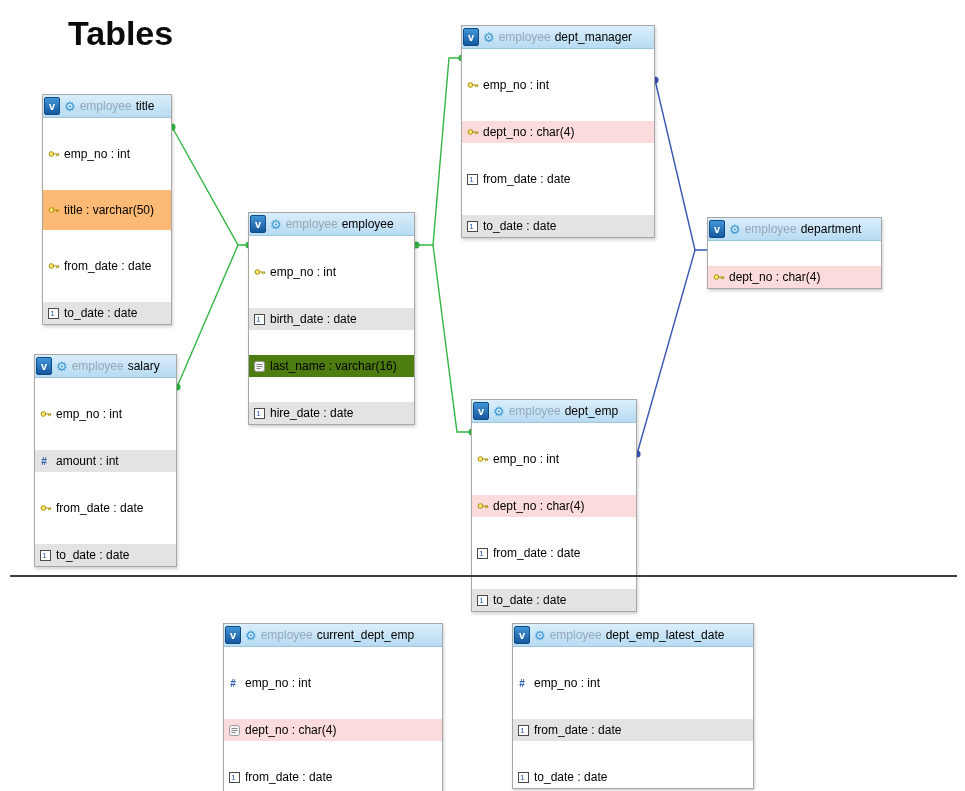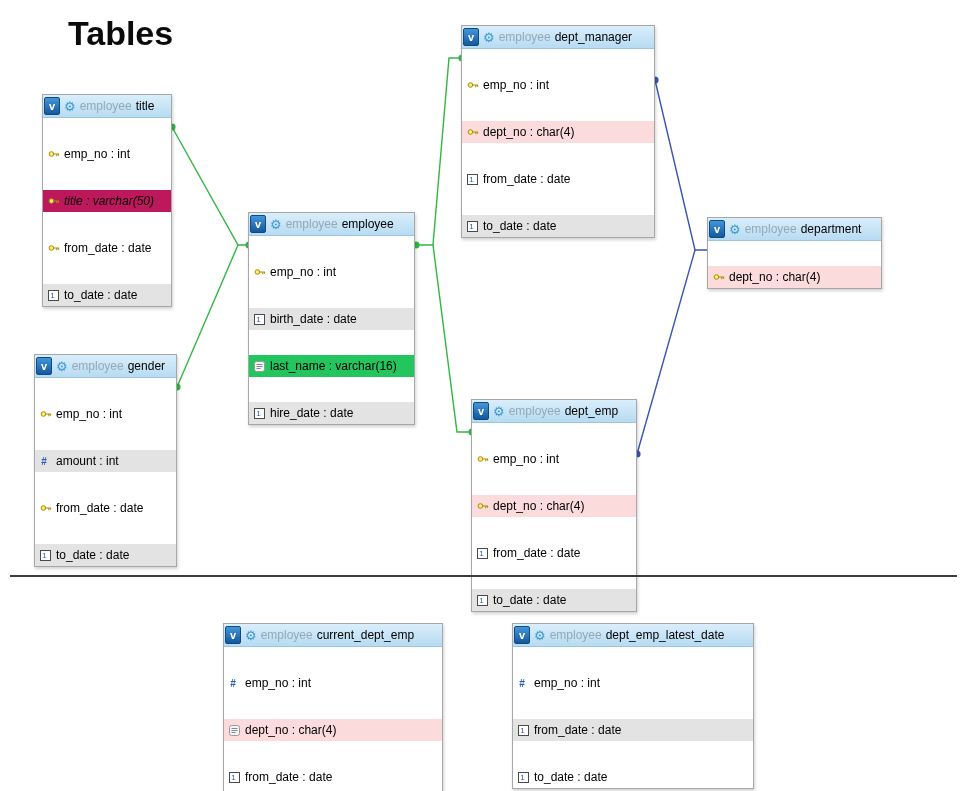--- a/index.html
+++ b/index.html
@@ -61,21 +61,21 @@
         </div>
         <div class="row" style="background: rgb(255, 255, 255); height: 22px;">
           <span class="icon">
             <svg width="12" height="12" viewBox="0 0 12 12">
               <circle cx="3.4" cy="6" r="2.3" fill="#ffe97a" stroke="#a98f00" stroke-width="1"></circle>
               <path d="M5.7 6 H11 M8.8 6 V8.3 M10.6 6 V7.7" stroke="#a98f00" stroke-width="1.1" fill="none"></path>
             </svg>
           </span>
           <span class="col-label">emp_no : int</span>
         </div>
-        <div class="row" style="background: #be185d; height: 22px; font-style: italic;">
+        <div class="row" style="background: #fdba74; height: 40px;">
           <span class="icon">
             <svg width="12" height="12" viewBox="0 0 12 12">
               <circle cx="3.4" cy="6" r="2.3" fill="#ffe97a" stroke="#a98f00" stroke-width="1"></circle>
               <path d="M5.7 6 H11 M8.8 6 V8.3 M10.6 6 V7.7" stroke="#a98f00" stroke-width="1.1" fill="none"></path>
             </svg>
           </span>
           <span class="col-label">title : varchar(50)</span>
         </div>
         <div class="row" style="background: rgb(255, 255, 255); height: 22px;">
           <span class="icon">
@@ -114,21 +114,21 @@
         </div>
         <div class="row" style="background: rgb(227, 227, 227); height: 22px;">
           <span class="icon">
             <svg width="11" height="11" viewBox="0 0 11 11">
               <rect x="0.5" y="0.5" width="10" height="10" fill="#ffffff" stroke="#4a4a4a"></rect>
               <text x="2.2" y="8.2" font-size="8" fill="#2a5db0" font-family="sans-serif">1</text>
             </svg>
           </span>
           <span class="col-label">birth_date : date</span>
         </div>
-        <div class="row" style="background: #22c55e; height: 22px;">
+        <div class="row" style="background: #4d7c0f; height: 22px;">
           <span class="icon">
             <svg width="11" height="11" viewBox="0 0 11 11">
               <rect x="0.5" y="0.5" width="10" height="10" rx="2" fill="#f3f3f3" stroke="#9a9a9a"></rect>
               <path d="M2.5 3.5 H8.5 M2.5 5.5 H8.5 M2.5 7.5 H6.5" stroke="#8a8a8a" stroke-width="1" fill="none"></path>
             </svg>
           </span>
           <span class="col-label">last_name : varchar(16)</span>
         </div>
         <div class="row" style="background: rgb(227, 227, 227); height: 22px;">
           <span class="icon">
@@ -138,21 +138,21 @@
             </svg>
           </span>
           <span class="col-label">hire_date : date</span>
         </div>
       </div>
       <div class="table-node" style="left: 34px; top: 354px; width: 143px;">
         <div class="t-header">
           <span class="v-badge">v</span>
           <span class="gear">⚙</span>
           <span class="schema" style="color: rgb(147, 169, 184);">employee</span>
-          <span class="tname">gender</span>
+          <span class="tname">salary</span>
         </div>
         <div class="row" style="background: rgb(255, 255, 255); height: 22px;">
           <span class="icon">
             <svg width="12" height="12" viewBox="0 0 12 12">
               <circle cx="3.4" cy="6" r="2.3" fill="#ffe97a" stroke="#a98f00" stroke-width="1"></circle>
               <path d="M5.7 6 H11 M8.8 6 V8.3 M10.6 6 V7.7" stroke="#a98f00" stroke-width="1.1" fill="none"></path>
             </svg>
           </span>
           <span class="col-label">emp_no : int</span>
         </div>

